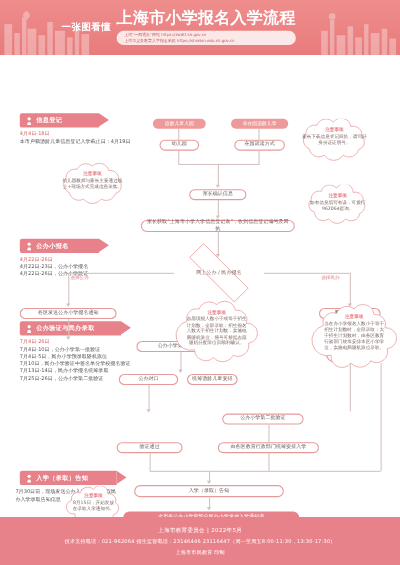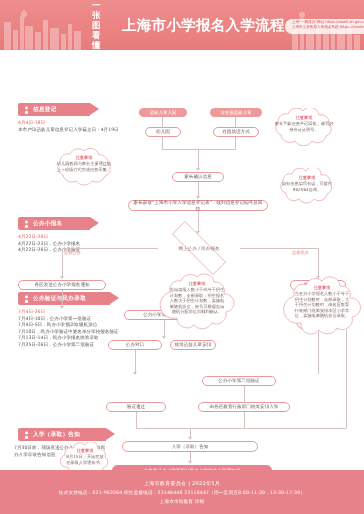--- a/index.html
+++ b/index.html
@@ -12,23 +12,23 @@
   }
   
   .header{
     position:relative;width:364px;height:50px;
     background:linear-gradient(180deg,#ef8d8d 0%,#e87b7b 100%);
     overflow:hidden;
   }
   .skyline{position:absolute;left:0;bottom:0;width:364px;height:46px;opacity:.33;}
   .hdr-inner{position:relative;display:flex;align-items:center;height:50px;padding-left:56px;}
   .hdr-left{display:flex;flex-direction:column;align-items:flex-end;margin-right:5px;}
-  .hdr-kicker{color:#fff;font-size:8.5px;letter-spacing:.5px;line-height:10px;font-weight:bold;margin-left:36px;}
+  .hdr-kicker{color:#fff;font-size:8.5px;letter-spacing:.5px;line-height:10px;font-weight:bold;}
   .hdr-year{color:#fff;font-size:14px;font-weight:bold;line-height:15px;letter-spacing:.5px;}
-  .hdr-right{display:flex;margin-left:16px;}
+  .hdr-right{display:flex;flex-direction:column;}
   .hdr-title{color:#fff;font-size:14.5px;font-weight:bold;letter-spacing:.3px;line-height:17px;white-space:nowrap;}
   .hdr-urls{
     margin-top:2px;background:rgba(255,255,255,.82);border-radius:7px;
     padding:1.5px 7px;display:flex;flex-direction:column;gap:0px;
   }
   .hdr-url{font-size:3.6px;color:#c85a5a;line-height:5px;white-space:nowrap;}
   
   .canvas{position:relative;width:364px;height:420px;background:#fff;}
   
   .ribbon{

